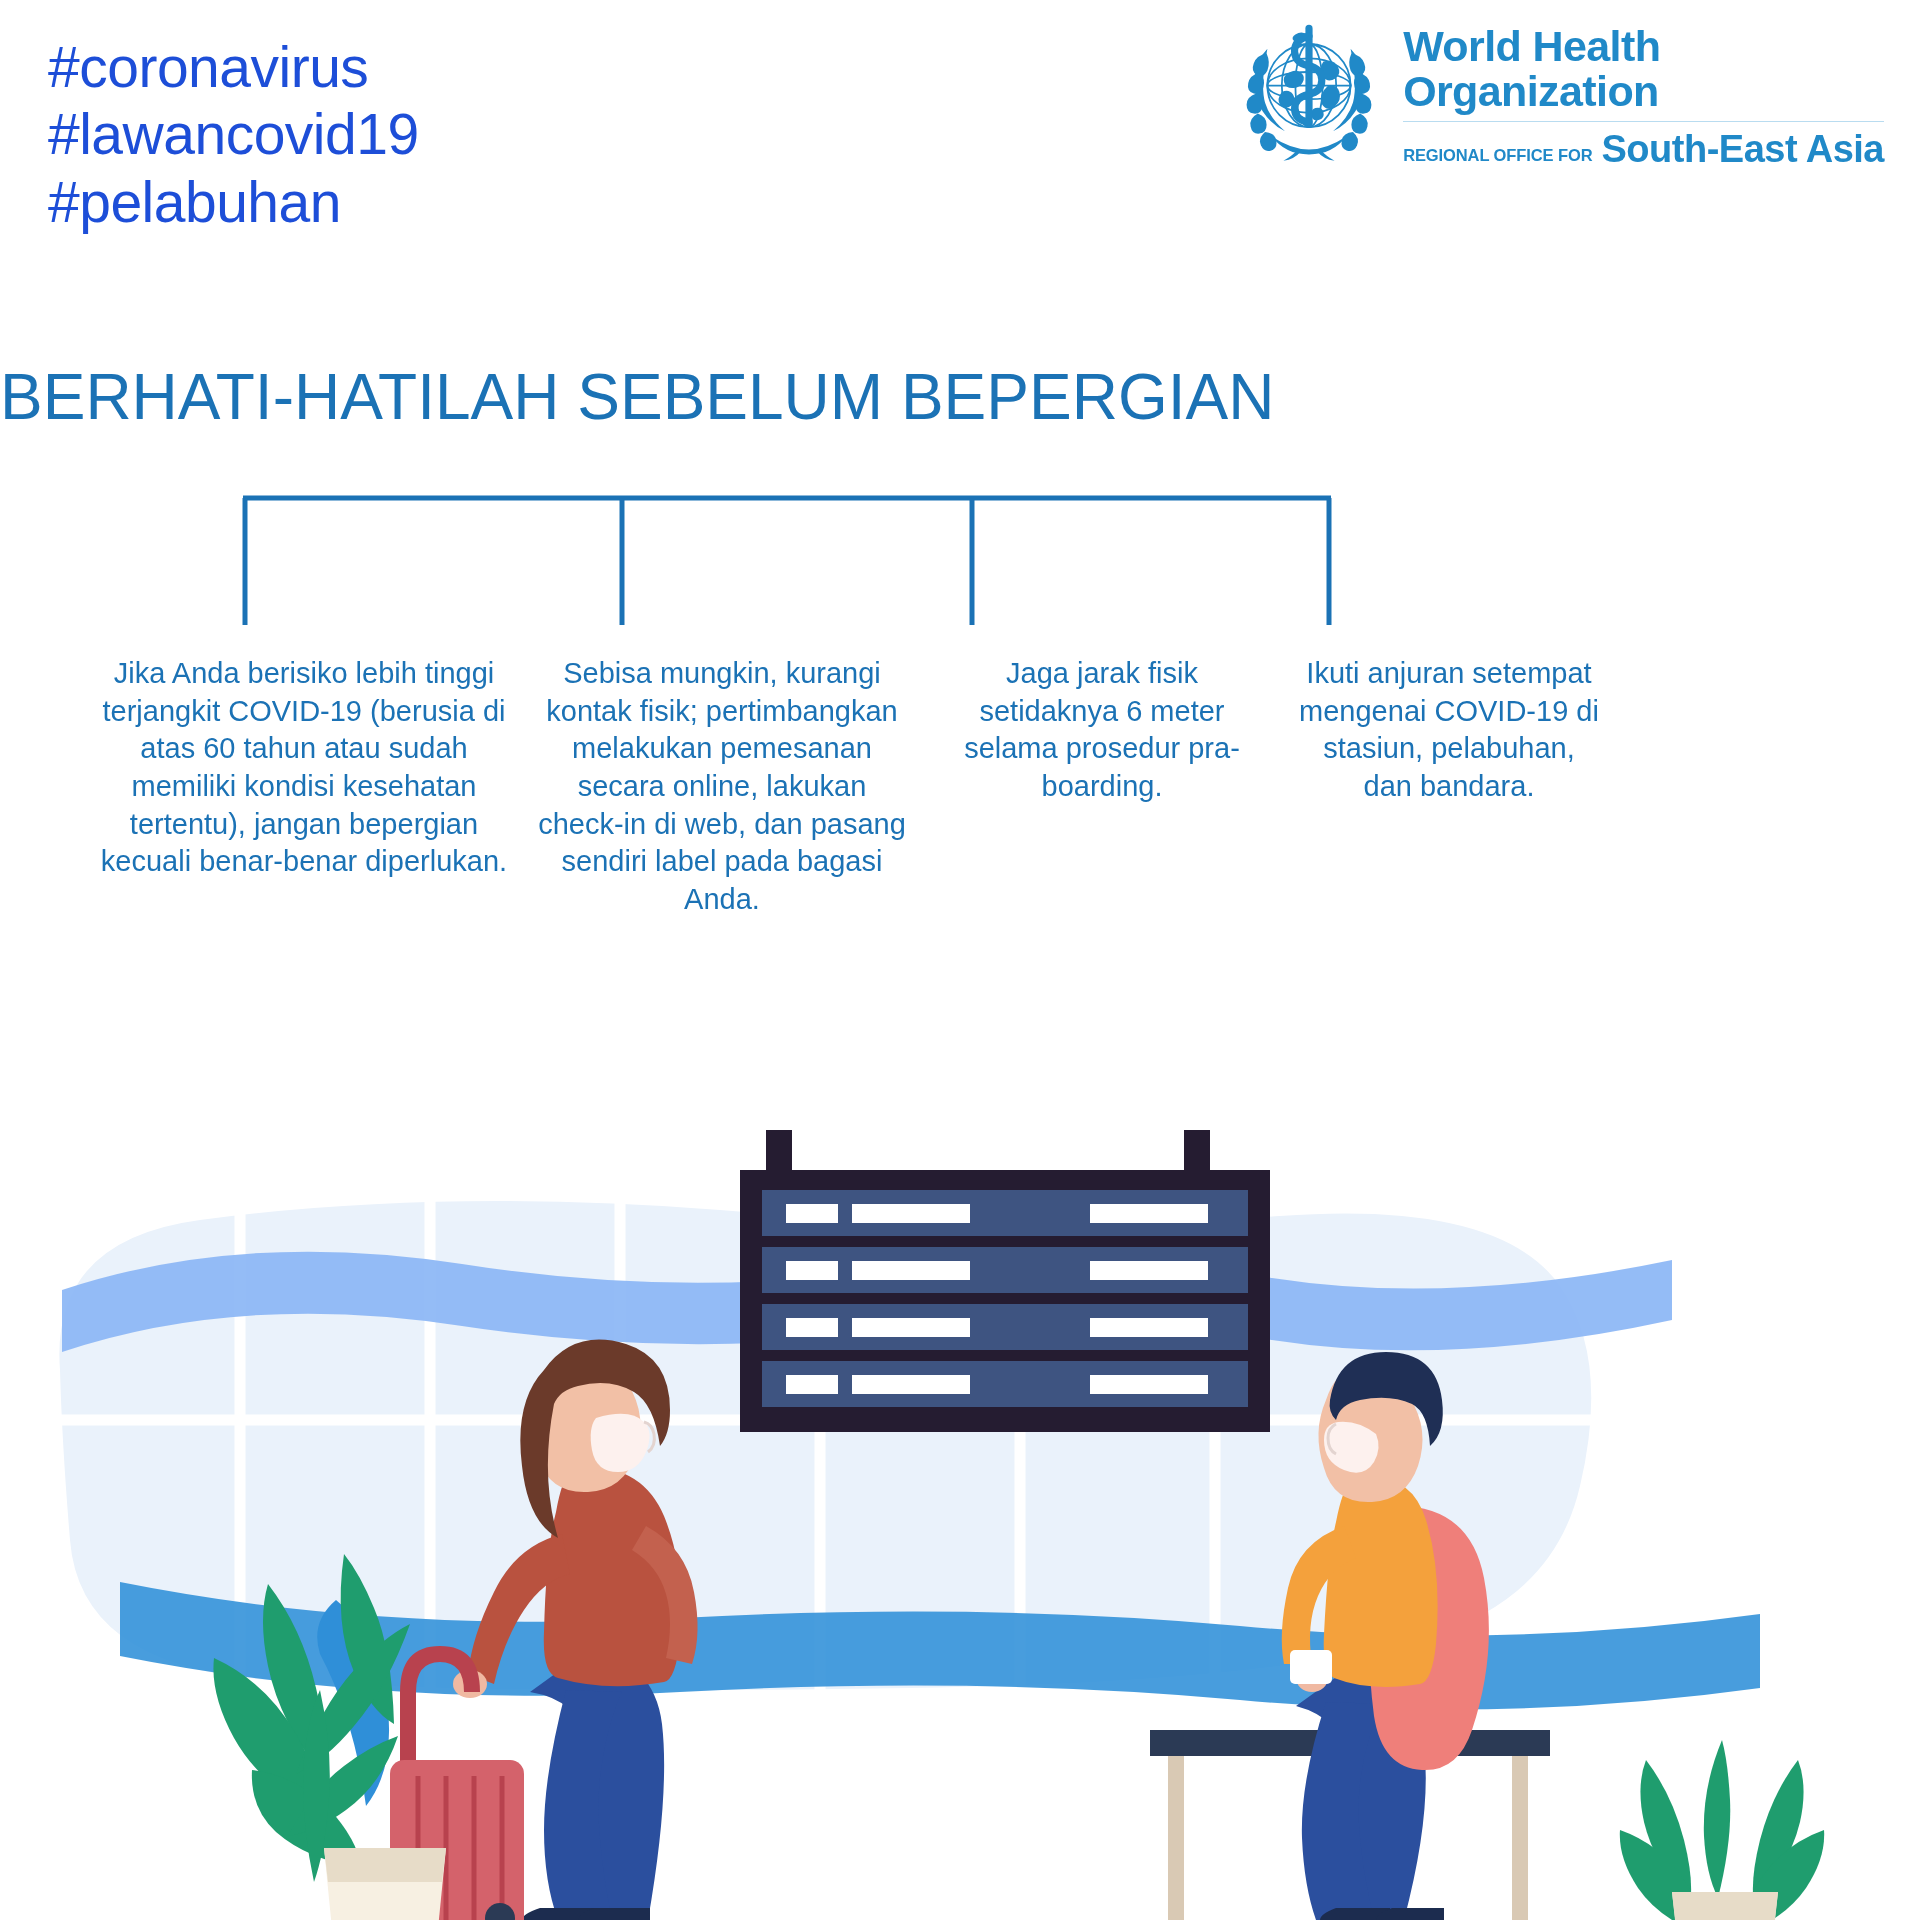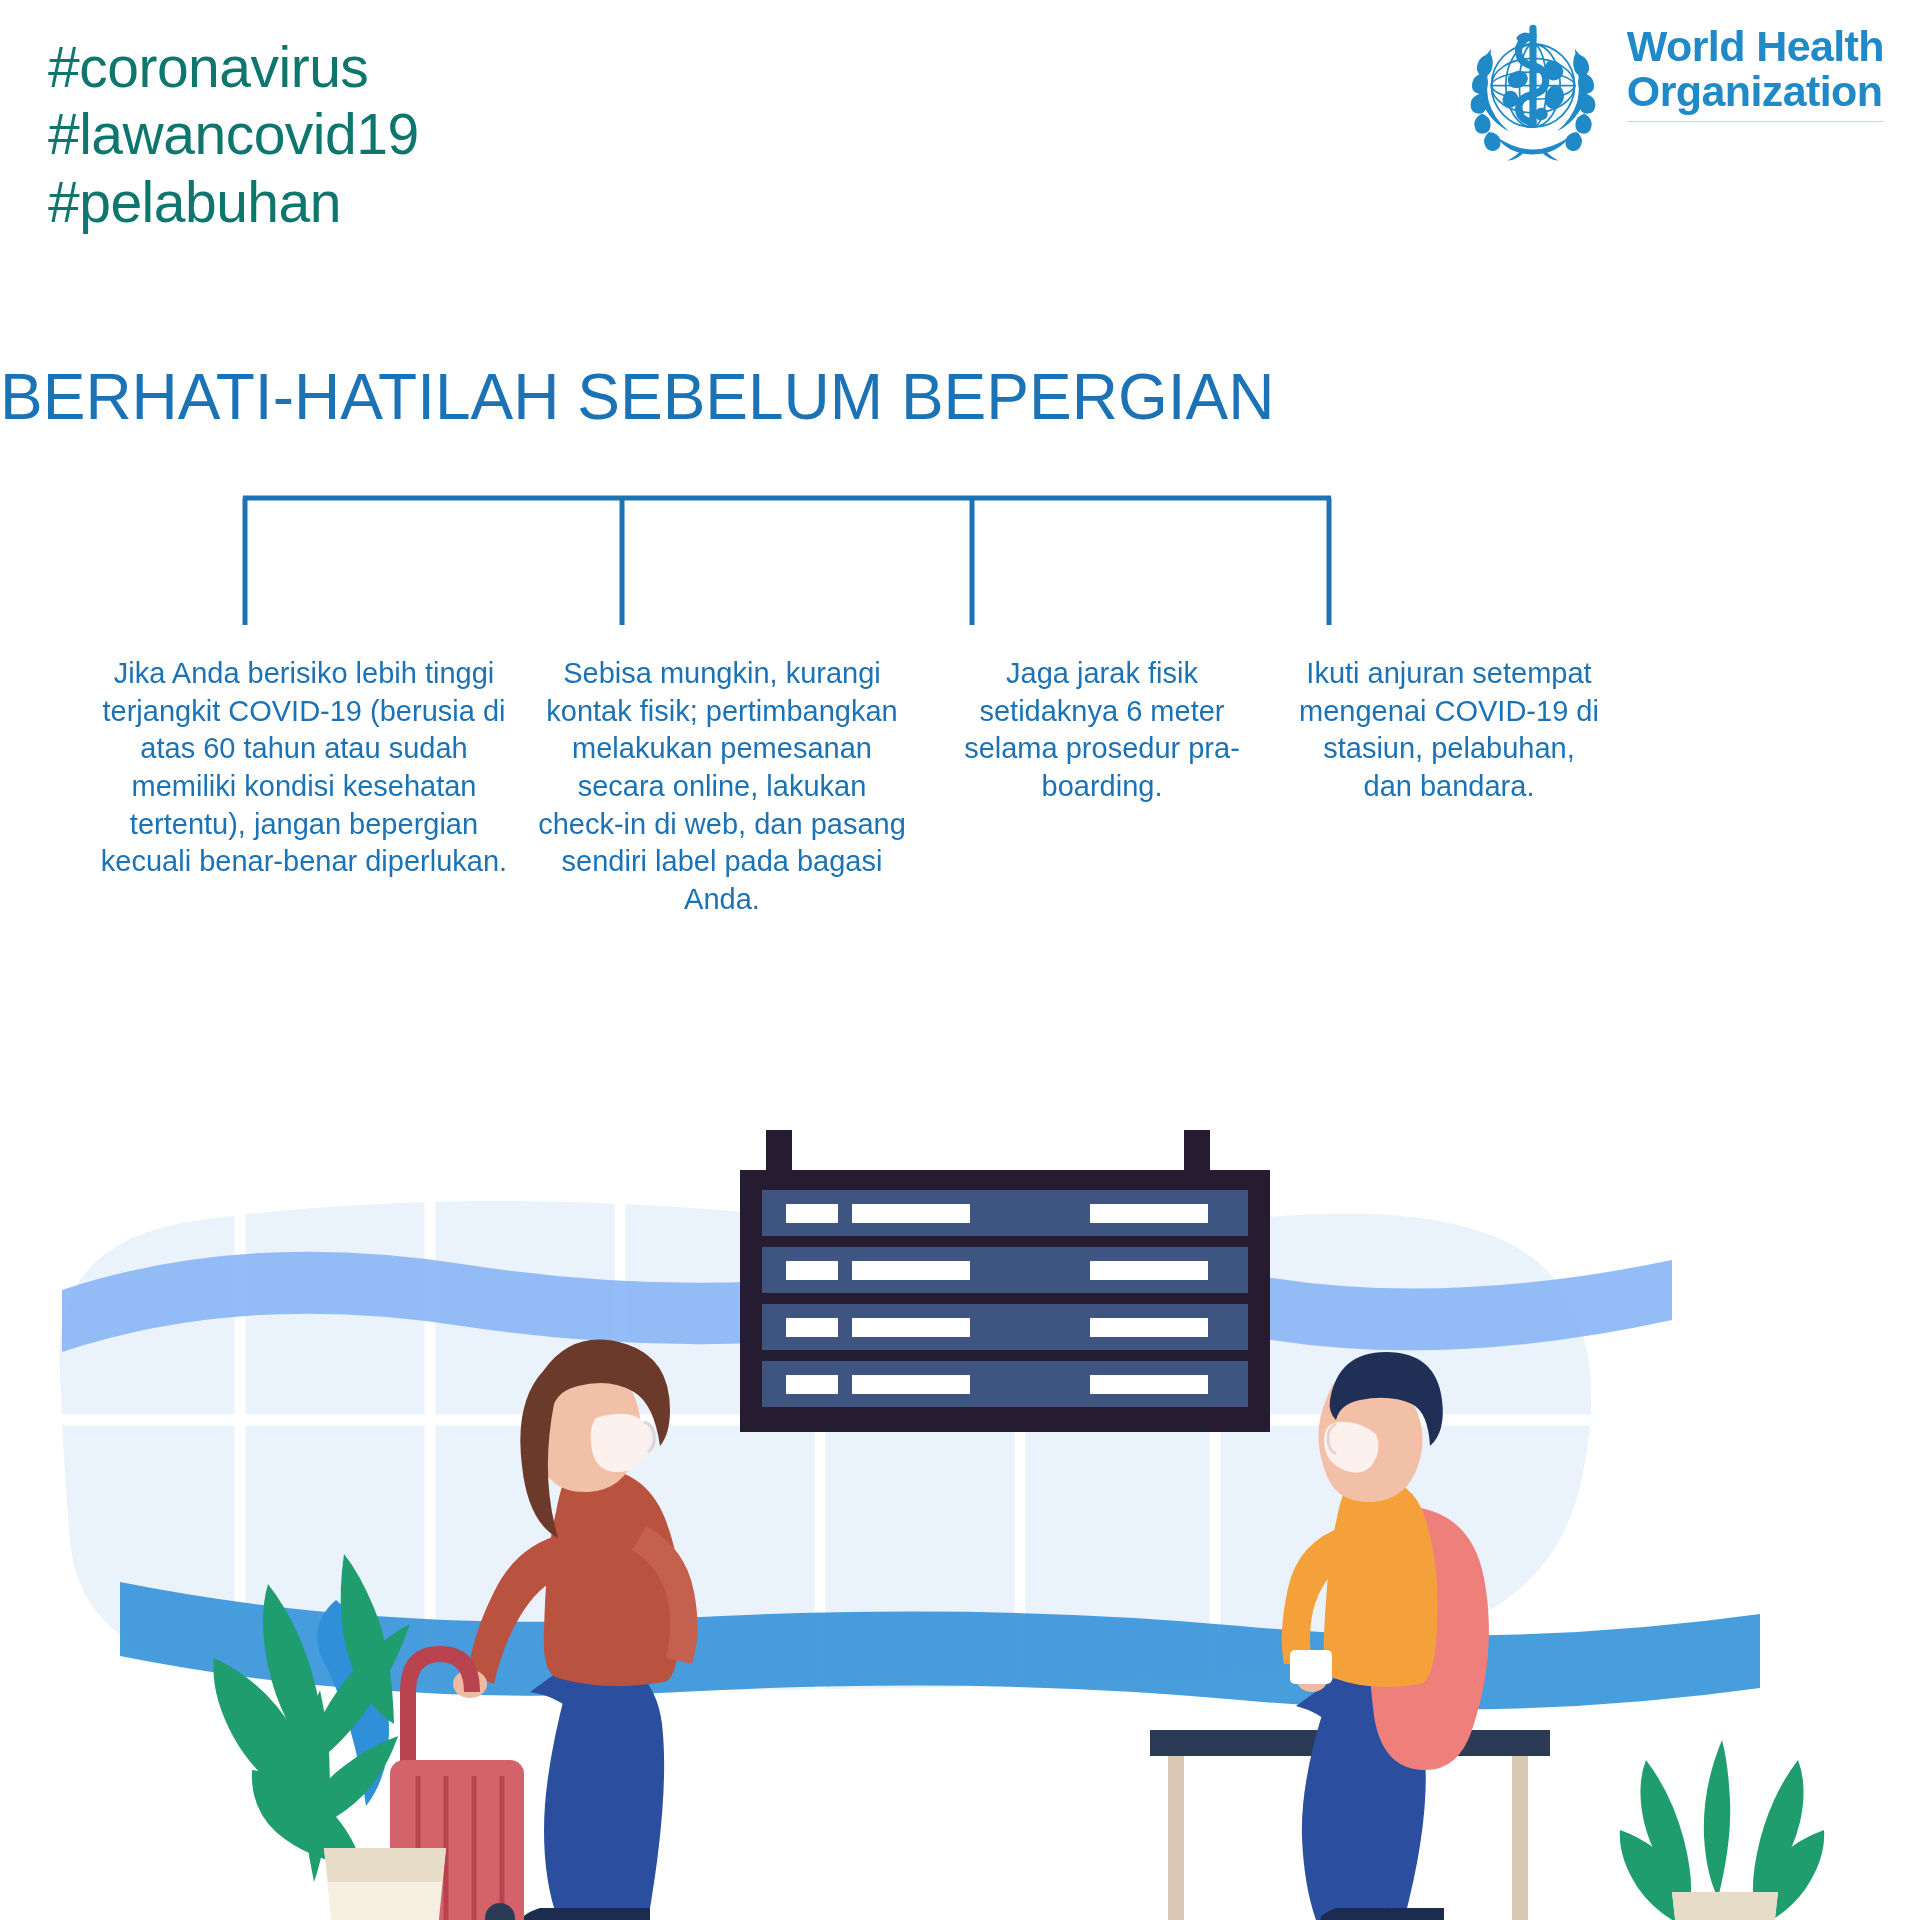--- a/index.html
+++ b/index.html
@@ -17,21 +17,21 @@
     height:1920px;
     background:#ffffff;
     overflow:hidden;
   }
 
   
   .hashtags {
     position:absolute;
     left:48px;
     top:34px;
-    color:#0f766e;
+    color:#1d4ed8;
     font-size:57px;
     line-height:1.18;
     letter-spacing:-0.5px;
     white-space:nowrap;
   }
   .hashtags div { display:block; }
 
   .who-logo {
     position:absolute;
     right:36px;
@@ -183,20 +183,24 @@
         <path d="M54 156 q24 16 46 16 q22 0 46-16 q-16 22-46 22 q-30 0-46-22z"></path>
         <path d="M86 172 q-8 9-18 14 q14-2 22-12z"></path>
         <path d="M114 172 q8 9 18 14 q-14-2-22-12z"></path>
       </g>
     </svg>
 
     <div class="who-text">
       <div class="who-name">World Health</div>
       <div class="who-name">Organization</div>
       <div class="who-rule"></div>
+      <div class="who-sub">
+        <span class="who-region-label">REGIONAL OFFICE FOR</span>
+        <span class="who-region">South-East Asia</span>
+      </div>
     </div>
   </div>
 
   <div class="main-title">BERHATI-HATILAH SEBELUM BEPERGIAN</div>
 
   <svg class="bracket" viewBox="0 0 1920 170">
     <g stroke="#1b72b5" stroke-width="5" fill="none">
       <line x1="243" y1="18" x2="1331" y2="18"></line>
       <line x1="245" y1="18" x2="245" y2="145"></line>
       <line x1="622" y1="18" x2="622" y2="145"></line>

